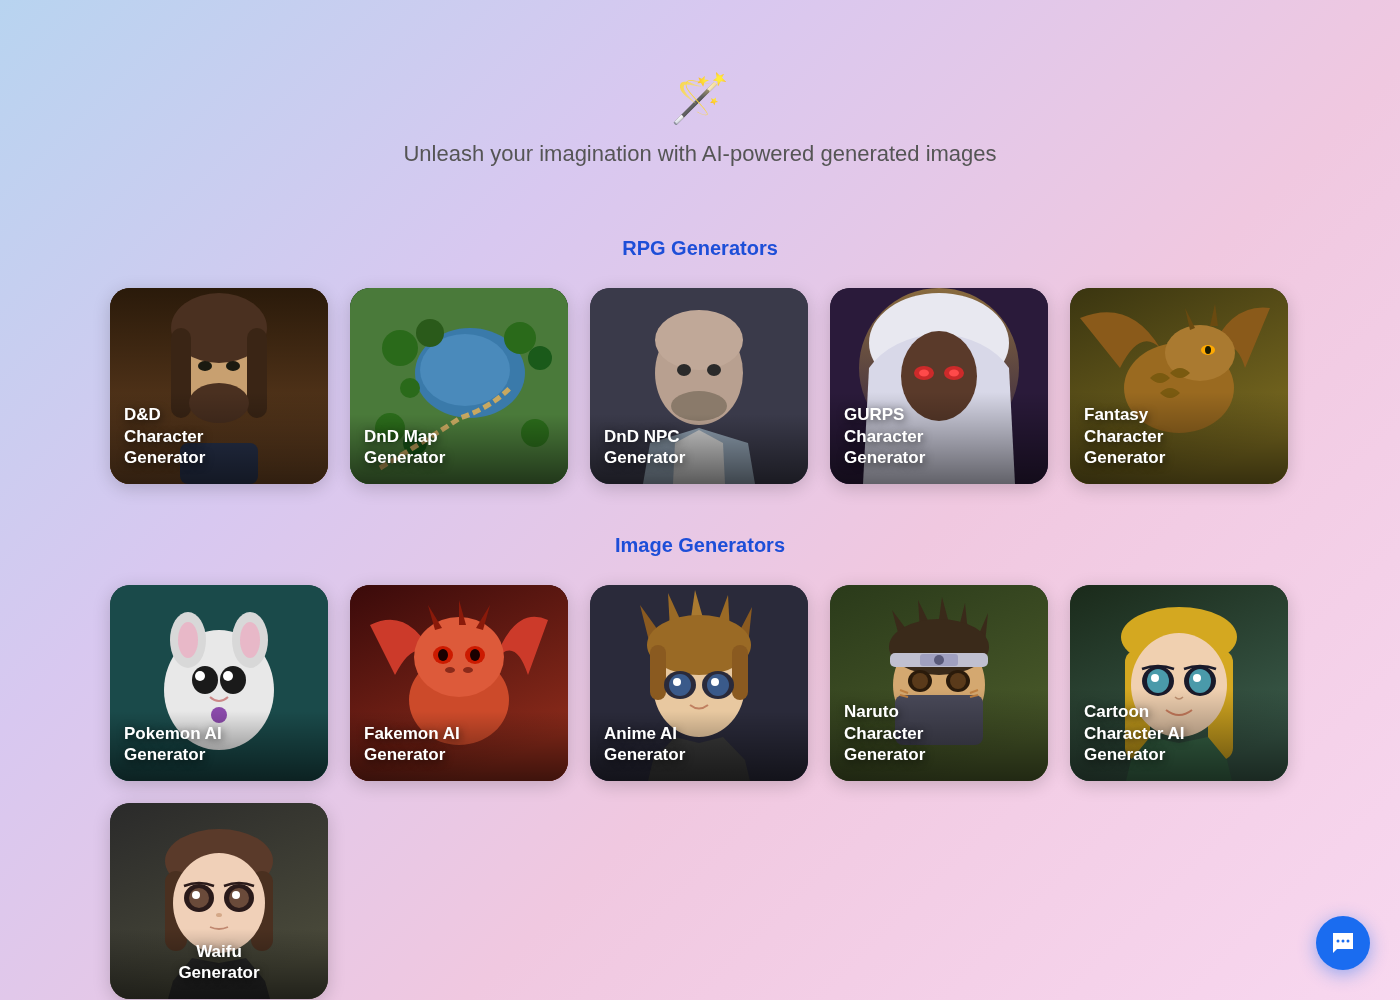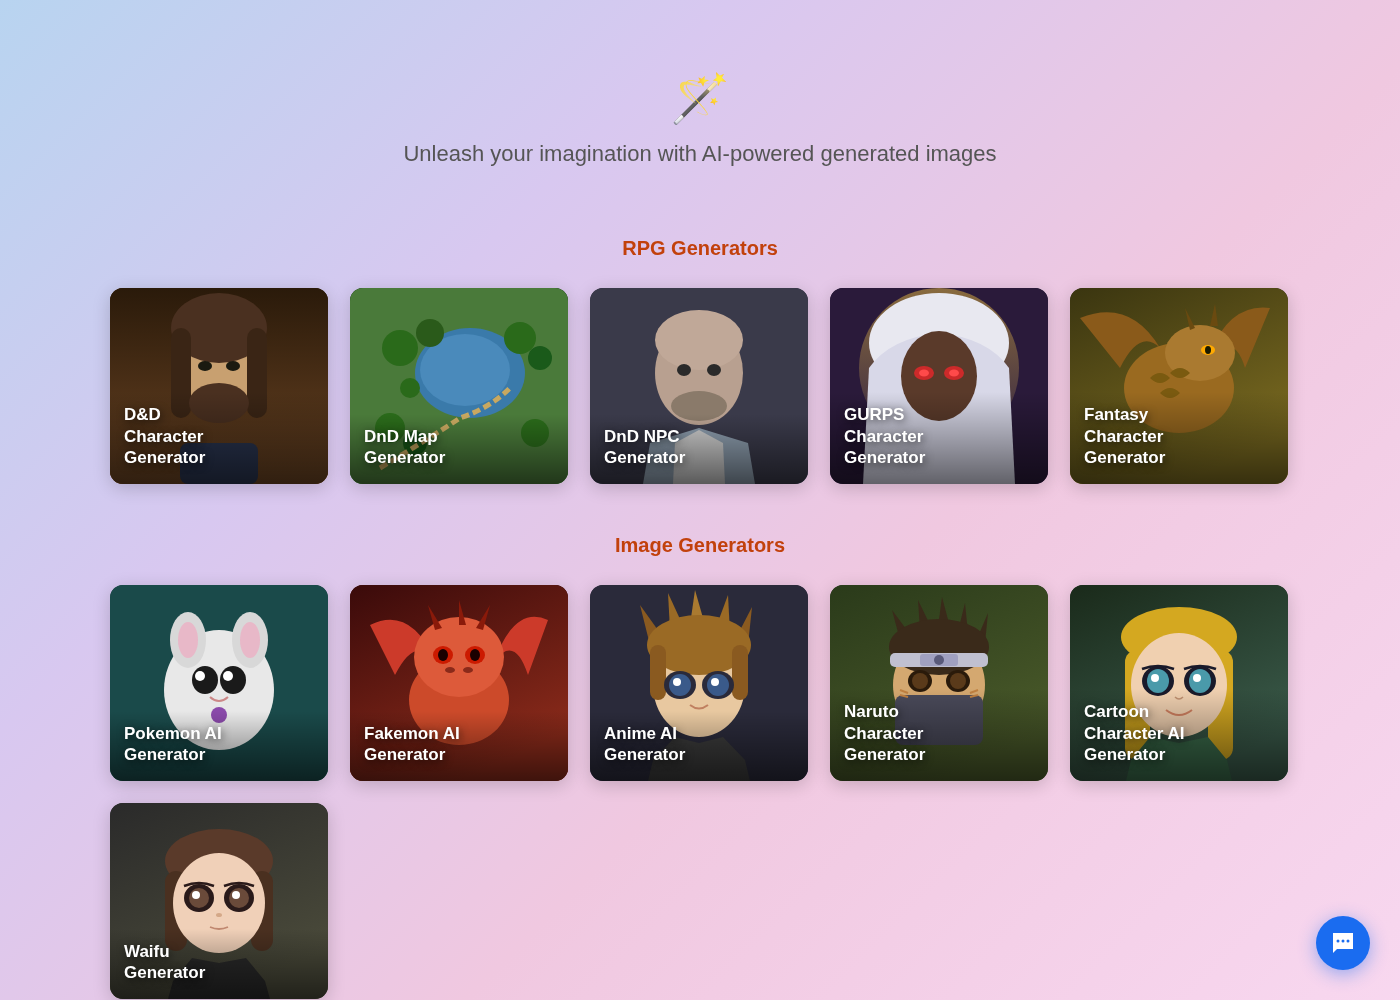--- a/index.html
+++ b/index.html
@@ -45,35 +45,35 @@
     }
 
     .section {
       margin-top: 50px;
     }
 
     .section-title {
       text-align: center;
       font-size: 20px;
       font-weight: 700;
-      color: #c2410c;
+      color: #1d4ed8;
       margin-bottom: 28px;
     }
 
     .cards-grid {
       display: flex;
       gap: 22px;
       flex-wrap: wrap;
       justify-content: flex-start;
     }
 
     .card {
       width: 218px;
       height: 196px;
-      border-radius: 13px;
+      border-radius: 20px;
       overflow: hidden;
       position: relative;
       cursor: pointer;
       flex-shrink: 0;
       box-shadow: 0 4px 18px rgba(0,0,0,0.18);
       transition: transform 0.2s, box-shadow 0.2s;
     }
 
     .card-bg {
       width: 100%;
@@ -458,21 +458,21 @@
 
           <path d="M 96 125 Q 109 135 122 125" stroke="#d08060" stroke-width="2" fill="none"></path>
 
           <path d="M 61 175 L 80 152 L 109 158 L 138 152 L 157 175 L 162 196 L 56 196 Z" fill="#3a6a4a"></path>
         </svg>
         <div class="card-label">Cartoon<br>Character AI<br>Generator</div>
       </div>
 
     </div>
 
-    <div class="cards-grid" style="margin-top: 22px;">
+    <div class="cards-grid" style="margin-top: 22px; text-align: center;">
 
       <div class="card">
         <div class="card-bg bg-waifu"></div>
         <svg viewBox="0 0 218 196" xmlns="http://www.w3.org/2000/svg">
           <defs>
             <linearGradient id="waifu-bg" x1="0" y1="0" x2="0.5" y2="1">
               <stop offset="0%" stop-color="#2a2a2a"></stop>
               <stop offset="100%" stop-color="#4a4a3a"></stop>
             </linearGradient>
           </defs>

